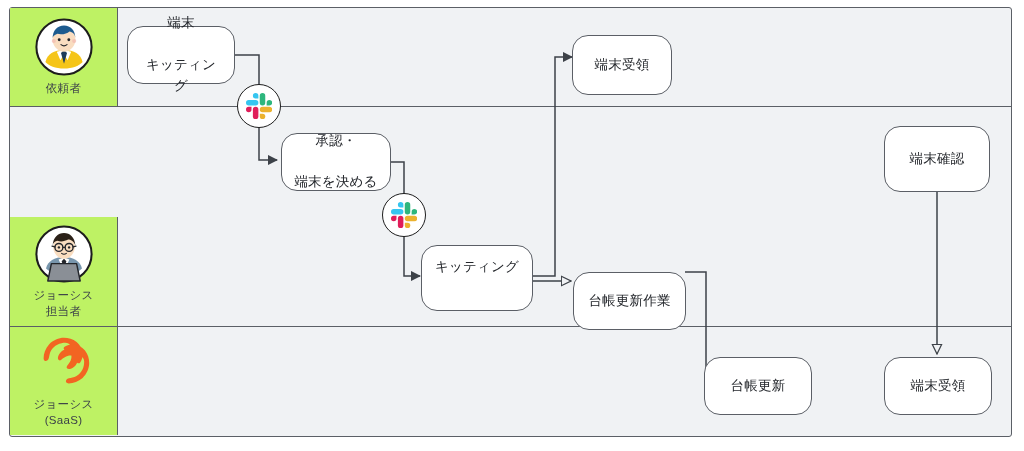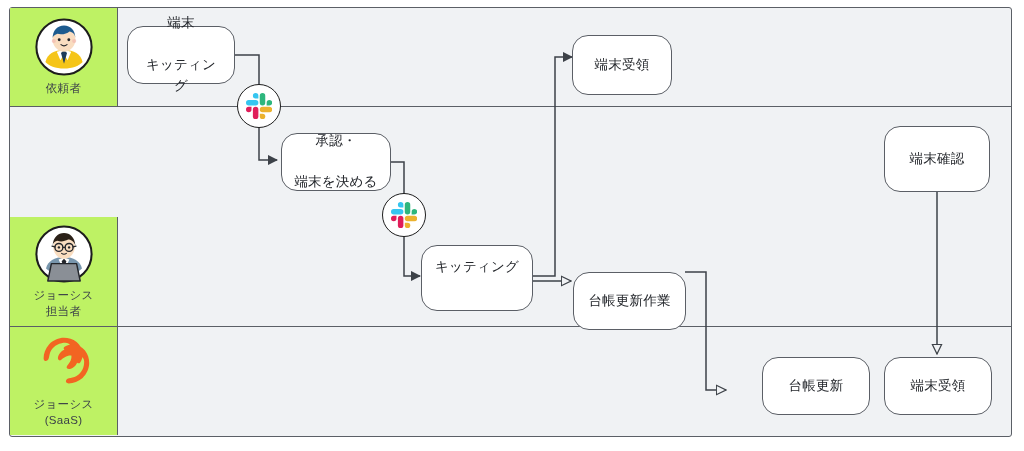--- a/index.html
+++ b/index.html
@@ -227,21 +227,21 @@
   <div class="node" style="left:421px;top:245px;width:112px;height:66px;">
     <span>
       <span>キッティング</span><br>
     </span>
   </div>
 
   <div class="node" style="left:573px;top:248px;width:113px;height:58px;margin-top:24px;">
     <span>台帳更新作業</span>
   </div>
 
-  <div class="node" style="left:762px;top:357px;width:108px;height:58px;">
+  <div class="node" style="left:704px;top:357px;width:108px;height:58px;">
     <span>台帳更新</span>
   </div>
 
   <div class="node" style="left:884px;top:357px;width:108px;height:58px;">
     <span>端末受領</span>
   </div>
 
   <div class="slack" style="left:237px;top:84px;">
     <svg viewBox="0 0 122 122">
       <g>

